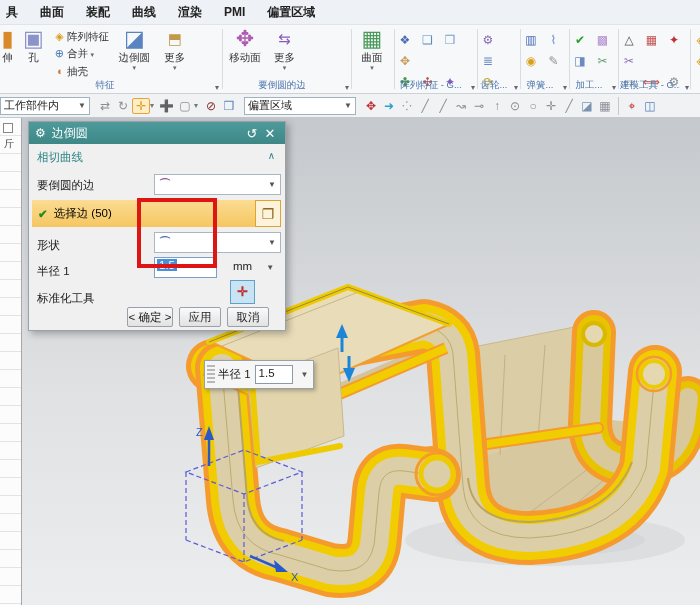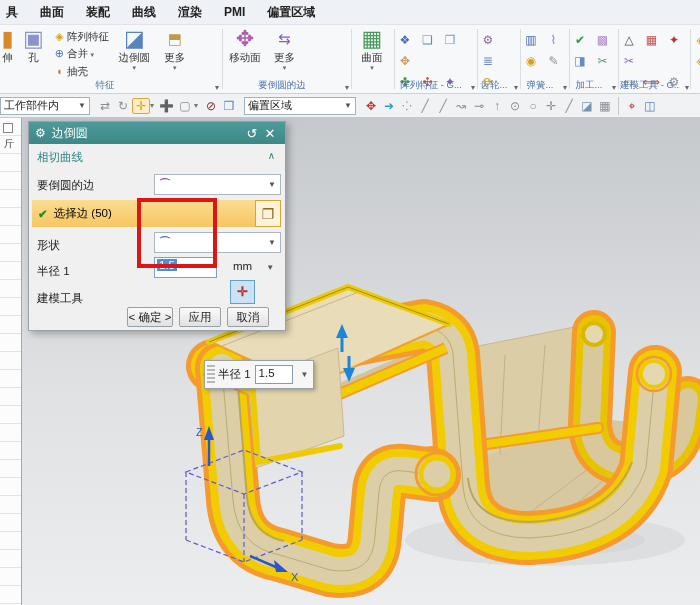--- a/index.html
+++ b/index.html
@@ -444,21 +444,21 @@
     </div>
     <div id="radius-input">
       <span class="selval">1.5</span>
     </div>
     <div id="unit-dd">
       <span>mm</span>
       <span class="dcaret">▼</span>
     </div>
 
     <div class="drow" style="top:165px;">
-      <span>建模工具</span>
+      <span>标准化工具</span>
     </div>
     <div id="addset-btn">
       <span>✛</span>
     </div>
 
     <button class="dbtn" style="left:98px; width:46px;">&lt; 确定 &gt;</button>
     <button class="dbtn" style="left:150px; width:42px;">应用</button>
     <button class="dbtn" style="left:198px; width:42px;">取消</button>
   </div>
 

